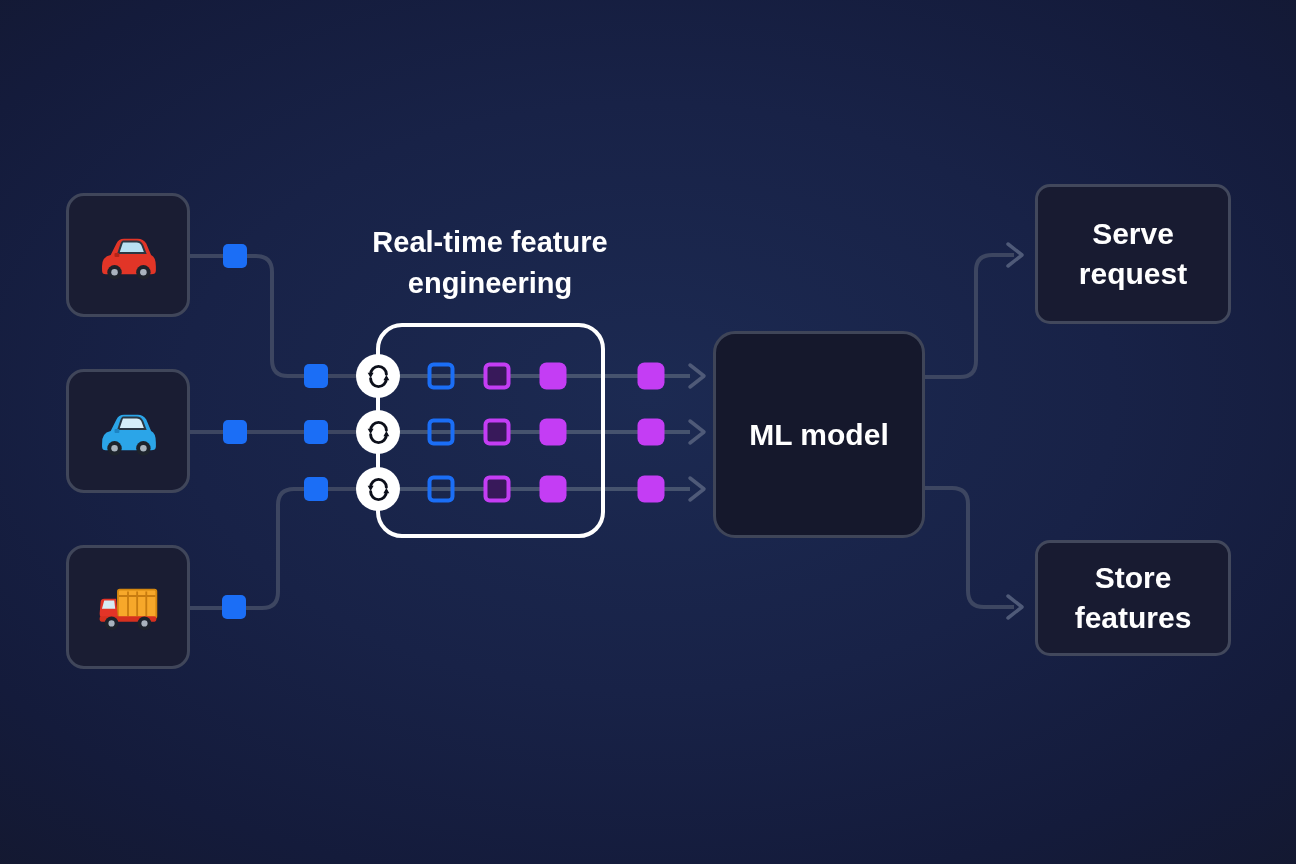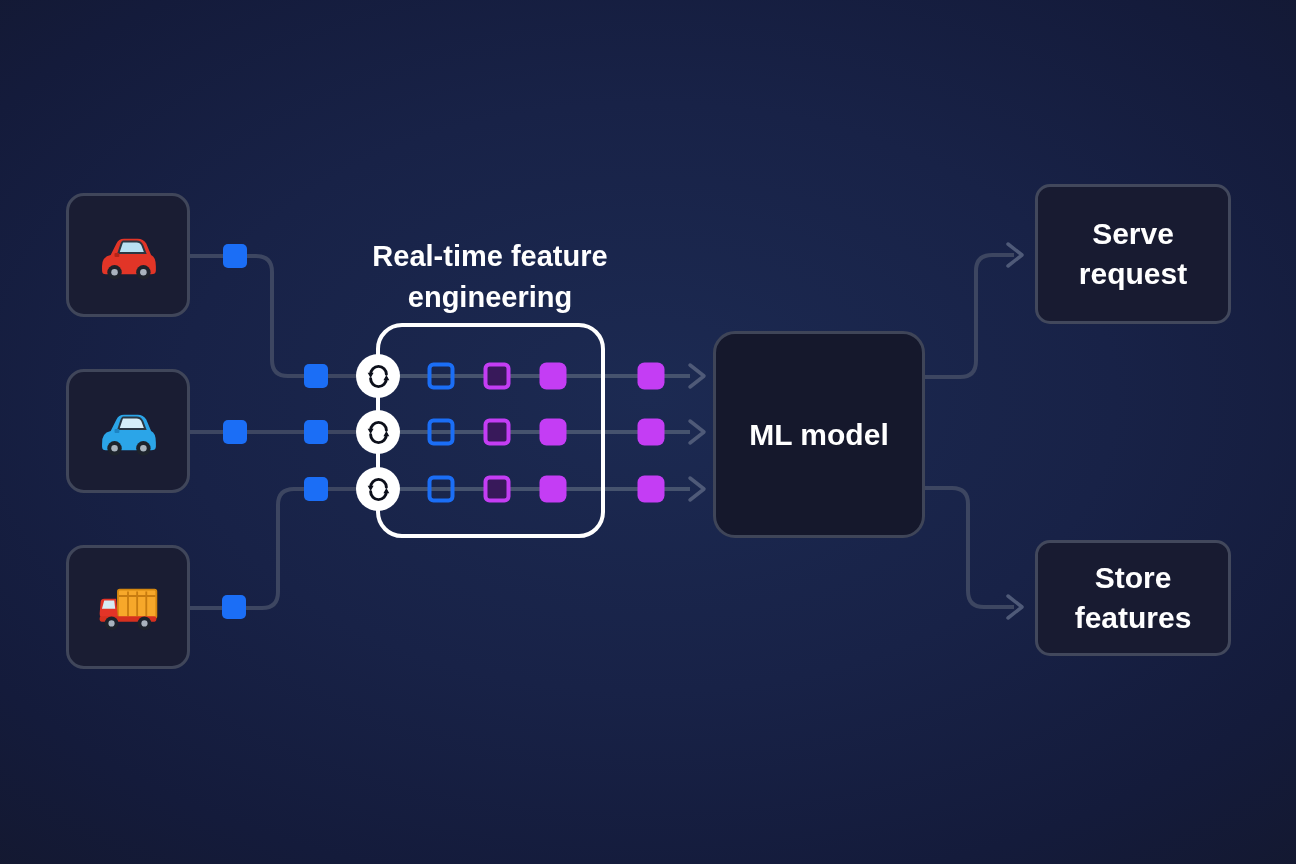--- a/index.html
+++ b/index.html
@@ -12,21 +12,21 @@
   .node{position:absolute;display:flex;align-items:center;justify-content:center;box-sizing:border-box;z-index:2;}
   .source-box{
     left:66px;width:124px;height:124px;border-radius:18px;
     border:3px solid #40465a;background:#1a1d33;
   }
   .feature-box{
     position:absolute;left:376px;top:323px;width:229px;height:215px;box-sizing:border-box;
     border:4px solid #ffffff;border-radius:26px;z-index:3;background:transparent;
   }
   .title{
-    position:absolute;left:330px;top:236px;width:320px;z-index:2;
+    position:absolute;left:330px;top:222px;width:320px;z-index:2;
     color:#ffffff;font-size:29px;font-weight:700;line-height:41px;text-align:center;
   }
   .ml-box{
     left:713px;top:331px;width:212px;height:207px;border-radius:22px;
     border:3px solid #3f4558;background:#15182c;z-index:2;
   }
   .ml-box .label, .out-box .label{
     color:#ffffff;font-size:30px;font-weight:700;line-height:40px;text-align:center;
   }
   .out-box{

